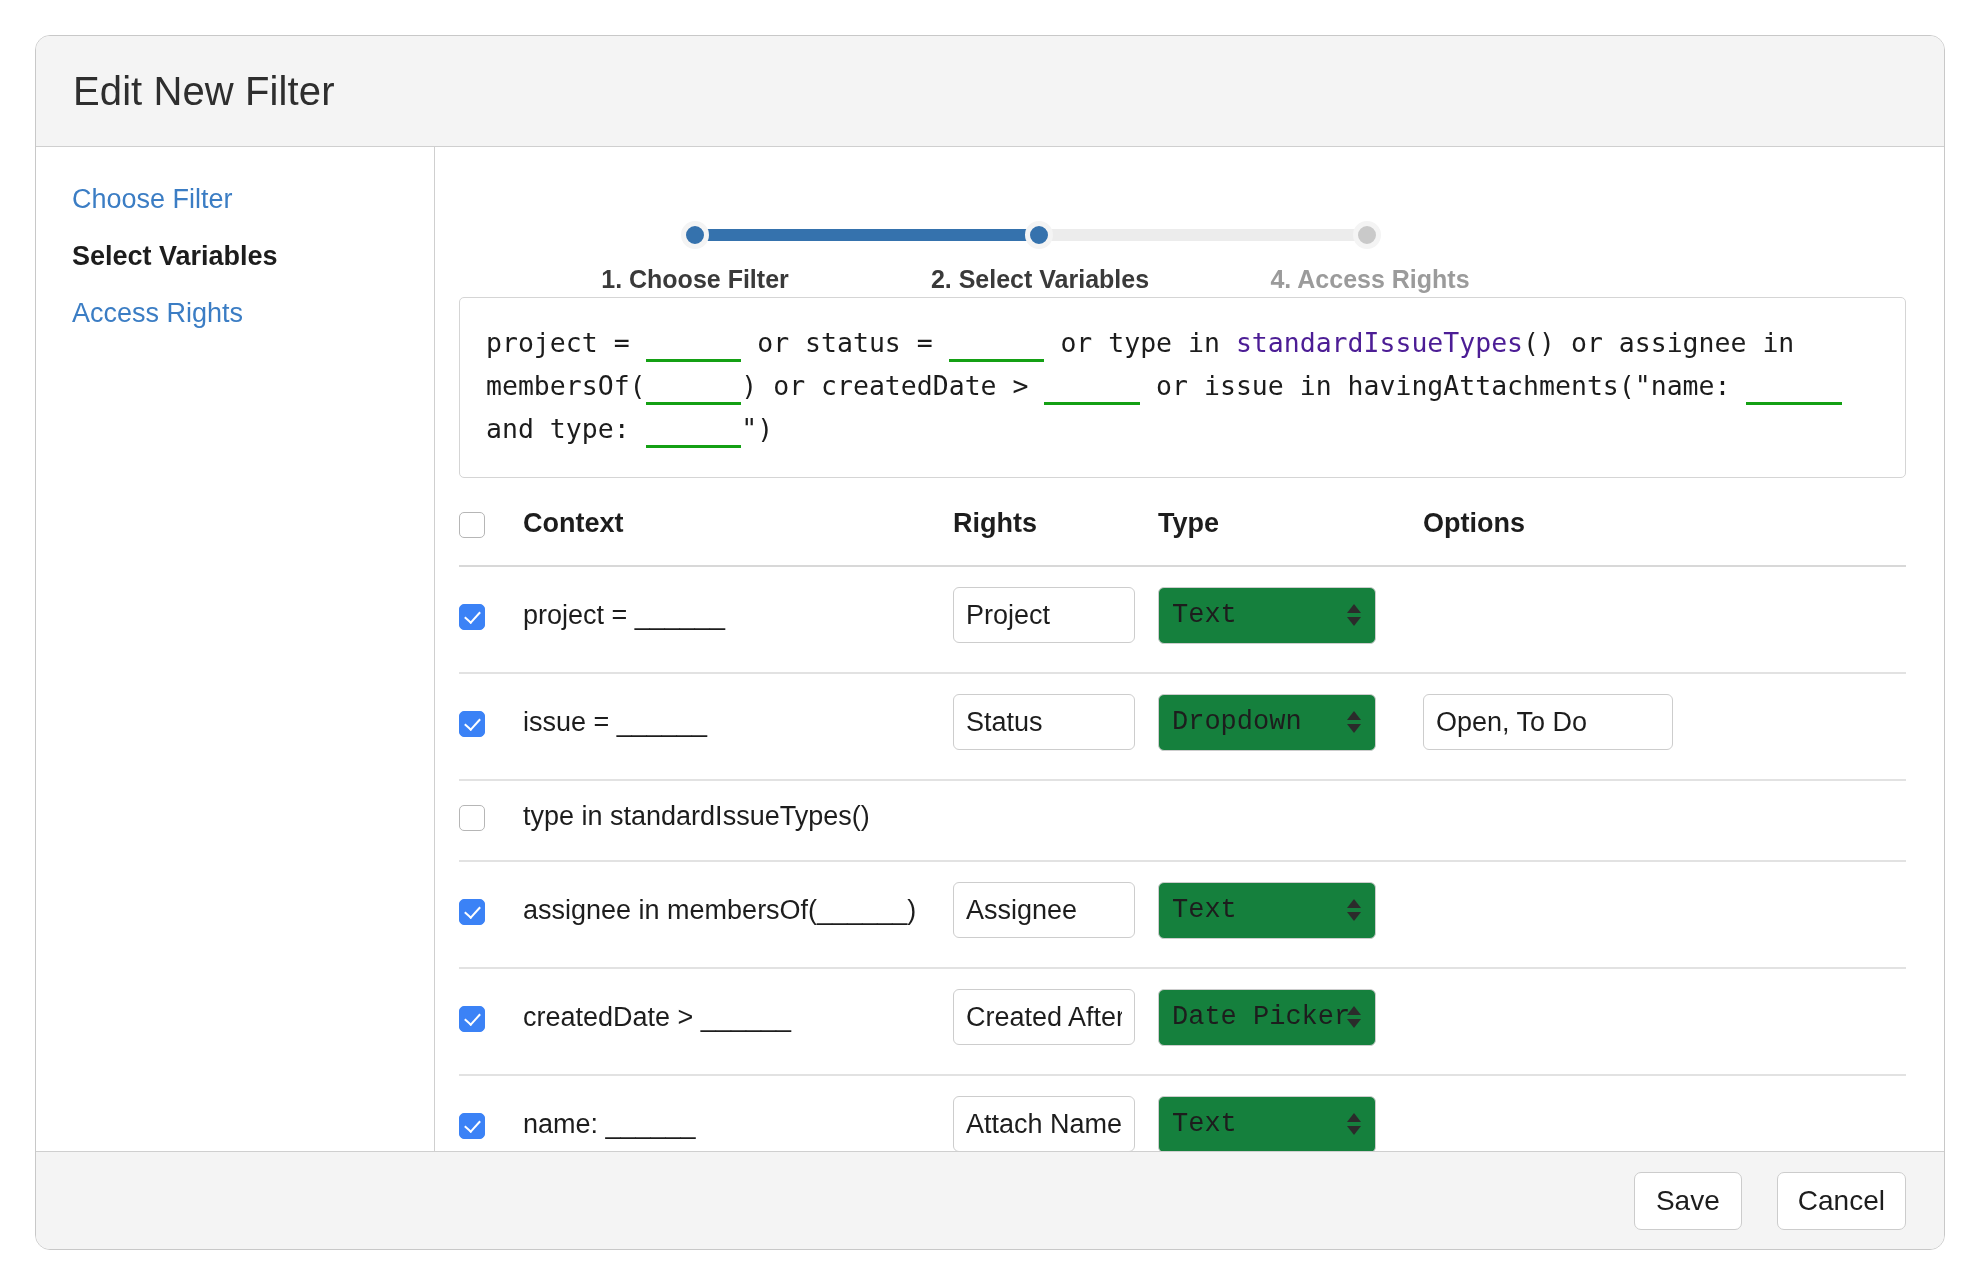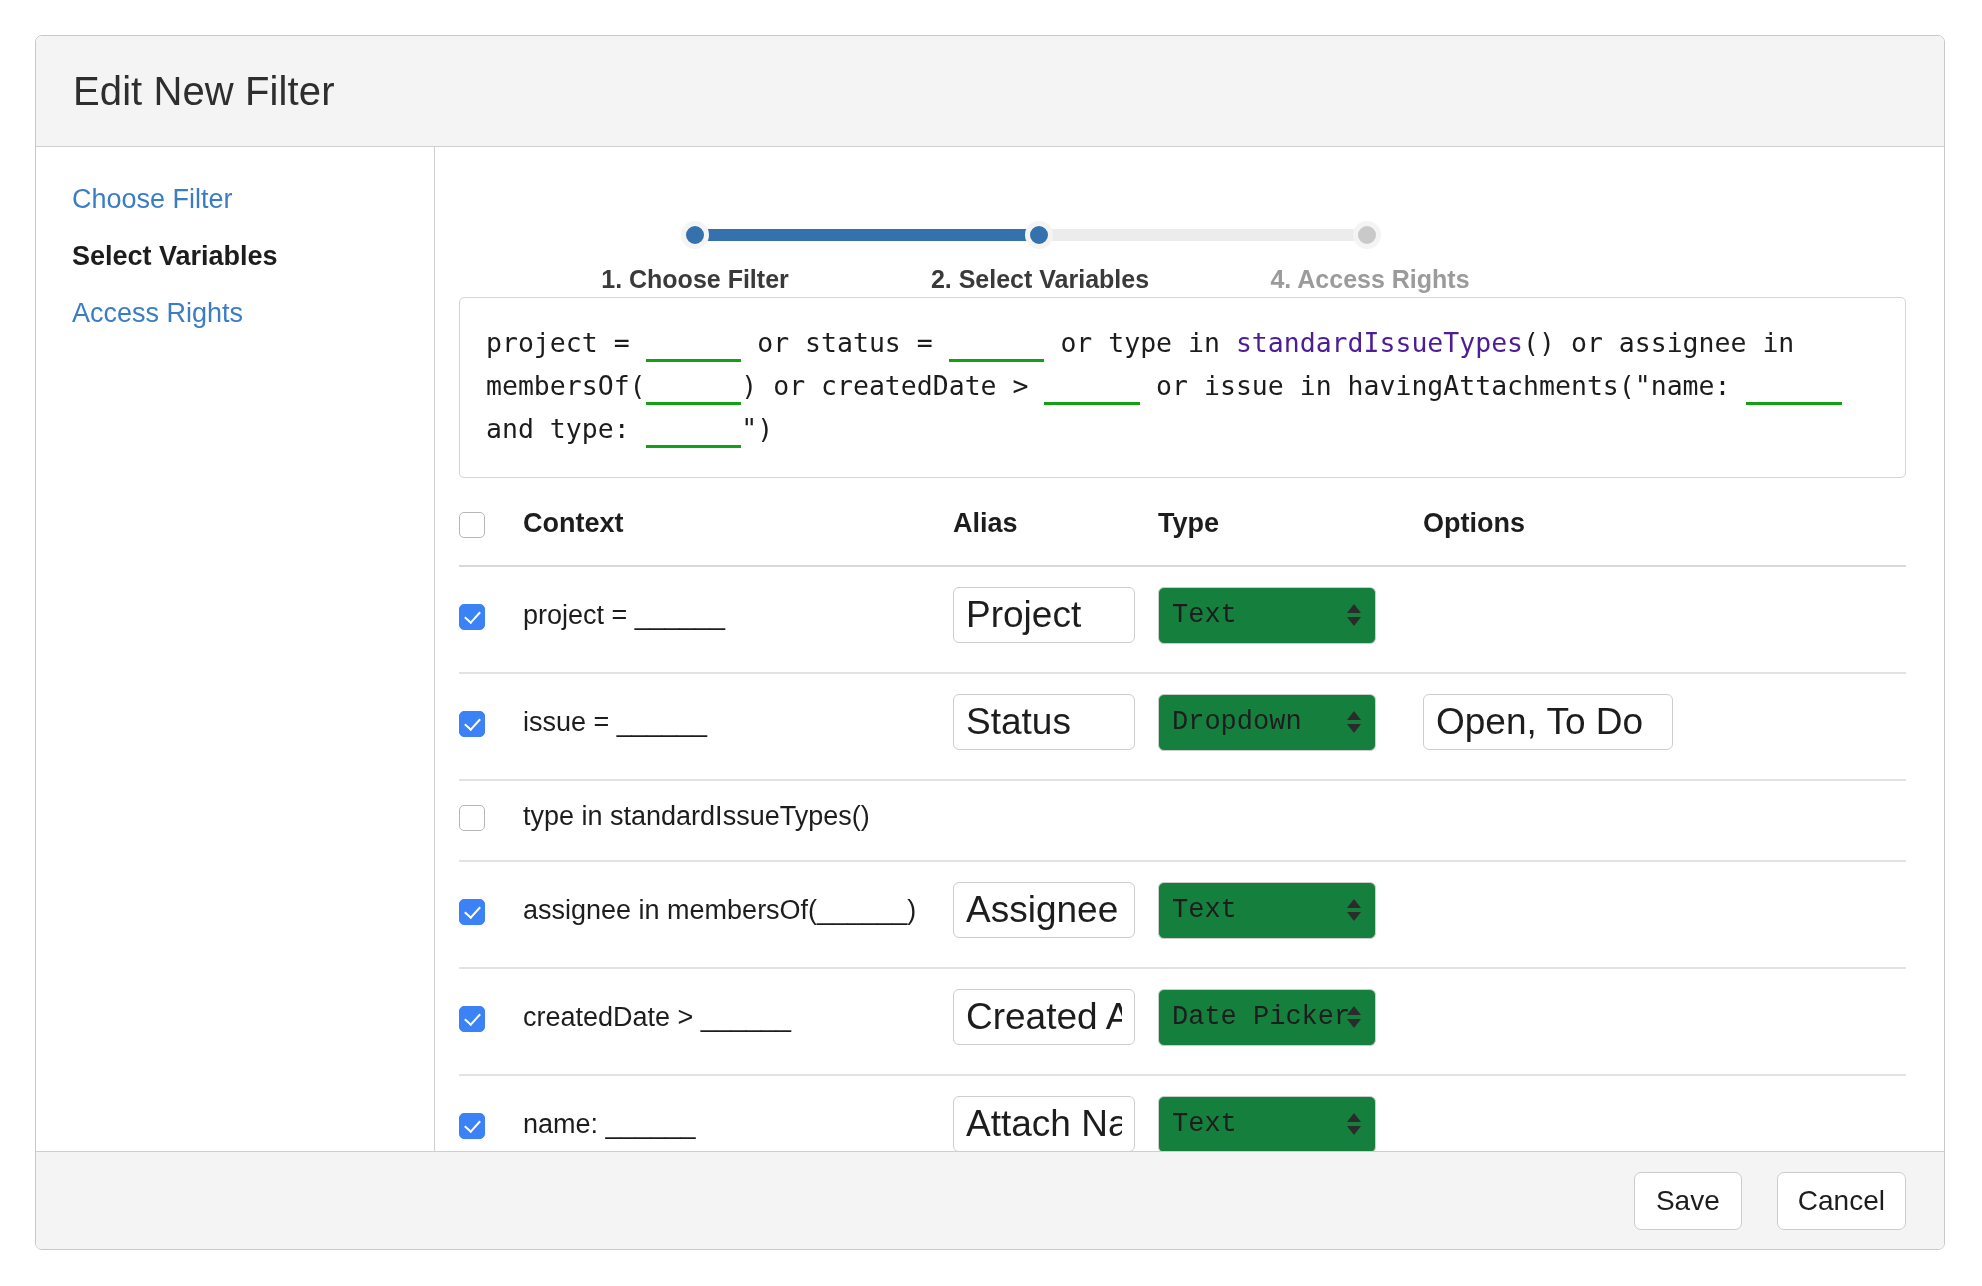--- a/index.html
+++ b/index.html
@@ -17,21 +17,21 @@
 
   
   .card {
     position: absolute;
     left: 35px;
     top: 35px;
     width: 1910px;
     height: 1215px;
     background: #ffffff;
     border: 1px solid #c8c8c8;
-    border-radius: 7px;
+    border-radius: 15px;
     box-sizing: border-box;
     overflow: hidden;
     display: flex;
     flex-direction: column;
   }
 
   
   .card-header {
     height: 111px;
     flex: 0 0 111px;
@@ -228,21 +228,21 @@
   }
 
   
   .tinput {
     width: 182px;
     height: 56px;
     border: 1px solid #cdcdcd;
     border-radius: 6px;
     background: #ffffff;
     font-family: "Liberation Sans", sans-serif;
-    font-size: 37px;
+    font-size: 27px;
     color: #1d1d1d;
     padding: 0 12px;
     box-sizing: border-box;
     outline: none;
   }
   .tinput.wide { width: 250px; }
 
   
   .sel {
     position: relative;
@@ -351,21 +351,21 @@
               <col class="c-ali">
               <col class="c-typ">
               <col class="c-opt">
           </colgroup>
           <thead>
             <tr>
               <th>
                 <span class="cb"></span>
               </th>
               <th>Context</th>
-              <th>Alias</th>
+              <th>Rights</th>
               <th>Type</th>
               <th>Options</th>
             </tr>
           </thead>
           <tbody id="rows-body">
               <tr>
                 <td><span class="cb on"></span></td>
                 <td class="ctx">project = ______</td>
                 <td><input class="tinput" type="text" value="Project" style=""></td>
                 <td>

